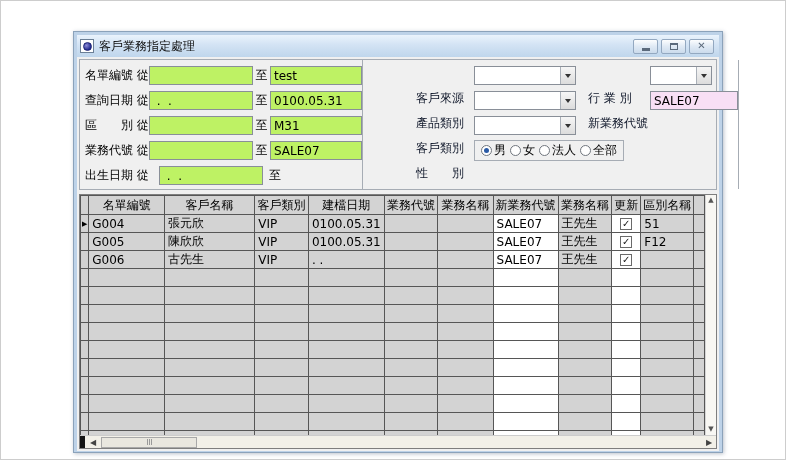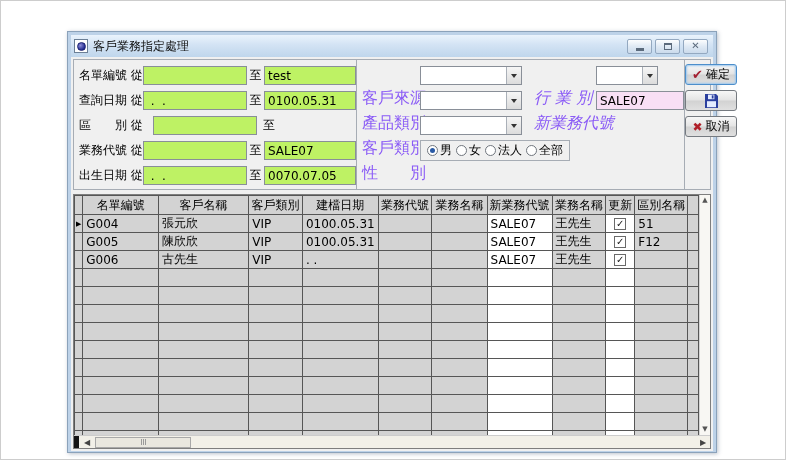--- a/index.html
+++ b/index.html
@@ -8,21 +8,21 @@
 
   .page { position:absolute; left:0; top:0; width:786px; height:460px;
           background:#fff; border:1px solid #cdcdcd; overflow:hidden; }
 
   
   .banner { position:absolute; left:2px; top:3px; right:2px; height:24px;
             background:#9c7a08; display:flex; align-items:center; justify-content:center; }
   .banner span { color:#ffffff; font-size:15px; font-weight:bold; letter-spacing:1px; }
 
   
-  .win { position:absolute; left:66px; top:30px; width:650px; height:422px;
+  .win { position:absolute; left:72px; top:30px; width:650px; height:422px;
          background:#bdd2e8; border:1px solid #8ba2ba; padding:3px;
          box-shadow:1px 1px 4px rgba(60,80,110,.35); }
 
   .titlebar { height:22px; display:flex; align-items:center; gap:5px; padding:0 3px;
               background:linear-gradient(#eaf3fc, #d3e3f4 45%, #bfd6ec); }
   .app-icon { width:14px; height:14px; background:#fff; border:1px solid #6b7f96;
               display:flex; align-items:center; justify-content:center; }
   .app-icon i { width:9px; height:9px; border-radius:50%;
                 background:radial-gradient(circle at 35% 35%, #8d8dd8, #232a8f 70%);
                 border:1px solid #1b2272; }
@@ -31,46 +31,46 @@
   .winbtn { width:25px; height:15px; border:1px solid #93a8c0; border-radius:2px;
             background:linear-gradient(#fcfdfe,#dfe9f4 50%,#cbdbec); display:flex;
             align-items:center; justify-content:center; cursor:default; }
   .glyph-min { width:8px; height:3px; background:#5b6a7c; margin-top:6px; }
   .glyph-max { width:8px; height:7px; border:1px solid #5b6a7c; border-top-width:2px; }
   .glyph-close { font-size:10px; line-height:10px; color:#5b6a7c; font-weight:bold; }
 
   .client { background:#f0f0f0; height:394px; padding:2px; position:relative; }
 
   
-  .top-area { display:flex; height:131px; border:1px solid #a6acb4; background:#f0f0f0; }
+  .top-area { display:flex; height:131px; border:1px solid #a6acb4; background:#f0f0f0;gap:48px; }
   .form-left  { width:283px; border-right:1px solid #a6acb4; padding-top:3px; }
   .form-right { flex:1; border-right:1px solid #a6acb4; padding-top:3px; }
   .form-actions { width:60px; display:flex; flex-direction:column; align-items:center;
                   padding-top:4px; gap:5px; }
 
   .frow, .rrow { display:flex; align-items:center; height:25px; padding-left:5px; }
   .flabel { width:74px; font-size:12px; color:#000; white-space:nowrap; }
-  .rlabel { font-size:16px; color:#8b5cf6; white-space:nowrap;margin-top:46px; }
+  .rlabel { font-size:12px; color:#0f172a; white-space:nowrap;margin-top:46px; }
   .tinput { height:19px; border:1px solid #898f98; background:#bef264; font-size:12px;
             padding:0 3px; font-family:"DejaVu Sans",sans-serif; }
   .inp-from { width:104px; }
   .to-label { width:24px; text-align:center; font-size:12px; }
   .inp-to { width:92px; }
 
   .combo { display:flex; height:19px; border:1px solid #898f98; background:#fff; }
   .combo .cfield { flex:1; }
   .combo .cbtn { width:15px; border-left:1px solid #aab0b8;
                  background:linear-gradient(#f6f6f6,#dcdcdc); display:flex;
                  align-items:center; justify-content:center; }
   .combo .cbtn i { width:0; height:0; border-left:3px solid transparent;
                    border-right:3px solid transparent; border-top:4px solid #333; }
   .combo-w { width:102px; }
   .combo-n { width:62px; }
   .lab1 { width:58px; }
-  .lab2 { width:62px; margin-left:12px;font-style:italic; }
+  .lab2 { width:62px; margin-left:12px; }
   .pink { width:88px; background:#f8dff5; }
 
   .radio-group { display:flex; align-items:center; gap:4px; border:1px solid #a6acb4;
                  height:21px; padding:0 6px; background:#f0f0f0; }
   .radio-item { display:flex; align-items:center; gap:2px; font-size:12px; }
   .radio-dot { width:11px; height:11px; border-radius:50%; border:1px solid #70767e;
                background:#fff; display:inline-flex; align-items:center; justify-content:center; }
   .radio-dot.sel::after { content:""; width:5px; height:5px; border-radius:50%; background:#2a5aa5; }
 
   .abtn { width:52px; height:21px; border:1px solid #757a80; border-radius:3px;
@@ -150,32 +150,32 @@
             <div class="frow">
               <span class="flabel">查詢日期 從</span>
               <input class="tinput inp-from" value=" .  ." style="">
               <span class="to-label">至</span>
               <input class="tinput inp-to" value="0100.05.31" style="">
             </div>
             <div class="frow">
               <span class="flabel">區　　別 從</span>
               <input class="tinput inp-from" value="" style="">
               <span class="to-label">至</span>
+              <input class="tinput inp-to" value="M31" style="">
             </div>
             <div class="frow">
               <span class="flabel">業務代號 從</span>
               <input class="tinput inp-from" value="" style="">
               <span class="to-label">至</span>
               <input class="tinput inp-to" value="SALE07" style="">
             </div>
             <div class="frow">
               <span class="flabel">出生日期 從</span>
               <input class="tinput inp-from" value=" .  ." style="">
               <span class="to-label">至</span>
-              <input class="tinput inp-to" value="0070.07.05" style="">
             </div>
           </div>
 
         <div class="form-right">
           <div class="rrow">
             <span class="rlabel lab1">客戶來源</span>
             <span class="combo combo-w">
                 <span class="cfield"></span>
                 <span class="cbtn">
                   <i></i>

